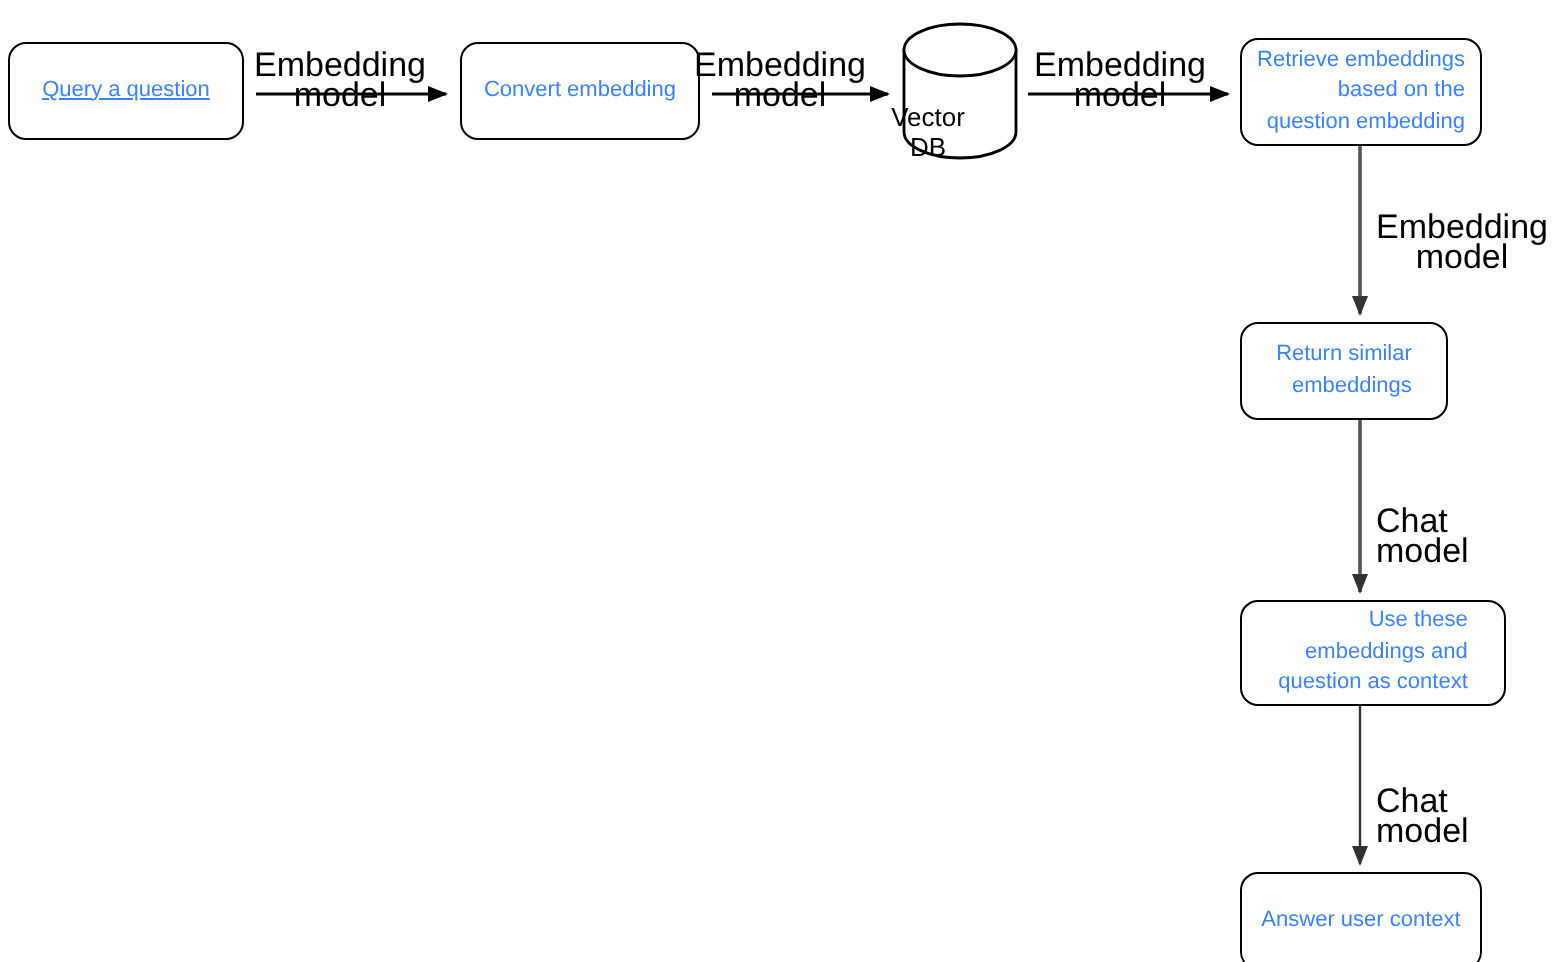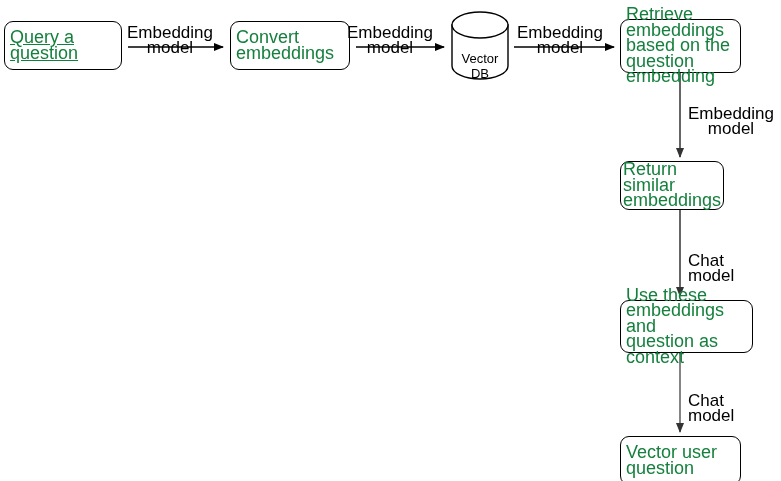--- a/index.html
+++ b/index.html
@@ -24,23 +24,23 @@
   }
   .node-box {
     position: absolute;
     box-sizing: border-box;
     border: 1.4px solid #000000;
     border-radius: 9px;
     background: #ffffff;
     display: flex;
     align-items: center;
     justify-content: center;
-    text-align: left;
-    color: #15803d;
-    font-size: 18px;
+    text-align: right;
+    color: #3b82f6;
+    font-size: 11px;
     line-height: 15.5px;
     font-family: "Liberation Sans", sans-serif;
     white-space: pre-line;
     padding: 0 5px;
   }
   .edge-label {
     position: absolute;
     color: #000000;
     font-size: 17px;
     line-height: 15.5px;
@@ -86,24 +86,24 @@
     <line x1="680" y1="73" x2="680" y2="157" stroke="#555555" stroke-width="1.8" marker-end="url(#ah-gray)"></line>
     <line x1="680" y1="210" x2="680" y2="296" stroke="#555555" stroke-width="1.8" marker-end="url(#ah-gray)"></line>
     <line x1="680" y1="353" x2="680" y2="432" stroke="#333333" stroke-width="1.2" marker-end="url(#ah-gray)"></line>
   </svg>
 
   <div class="node-box" style="left:4px; top:21px; width:118px; height:49px;text-decoration:underline;">
     <span>Query a question</span>
   </div>
 
   <div class="node-box" style="left:230px; top:21px; width:120px; height:49px;">
-    <span>Convert embeddings</span>
+    <span>Convert embedding</span>
   </div>
 
-  <div class="cyl-label" style="left:452px; top:35px; width:56px;">
+  <div class="cyl-label" style="left:436px; top:35px; width:56px;">
     <span>Vector
 DB</span>
   </div>
 
   <div class="node-box" style="left:620px; top:19px; width:121px; height:54px;">
     <span>Retrieve embeddings
 based on the
 question embedding</span>
   </div>
 
@@ -112,21 +112,21 @@
 embeddings</span>
   </div>
 
   <div class="node-box" style="left:620px; top:300px; width:133px; height:53px;">
     <span>Use these
 embeddings and
 question as context</span>
   </div>
 
   <div class="node-box" style="left:620px; top:436px; width:121px; height:49px;">
-    <span>Vector user question</span>
+    <span>Answer user context</span>
   </div>
 
   <div class="edge-label" style="left:125px; top:9px; width:90px;">
     <span>Embedding
 model</span>
   </div>
 
   <div class="edge-label" style="left:345px; top:9px; width:90px;">
     <span>Embedding
 model</span>

